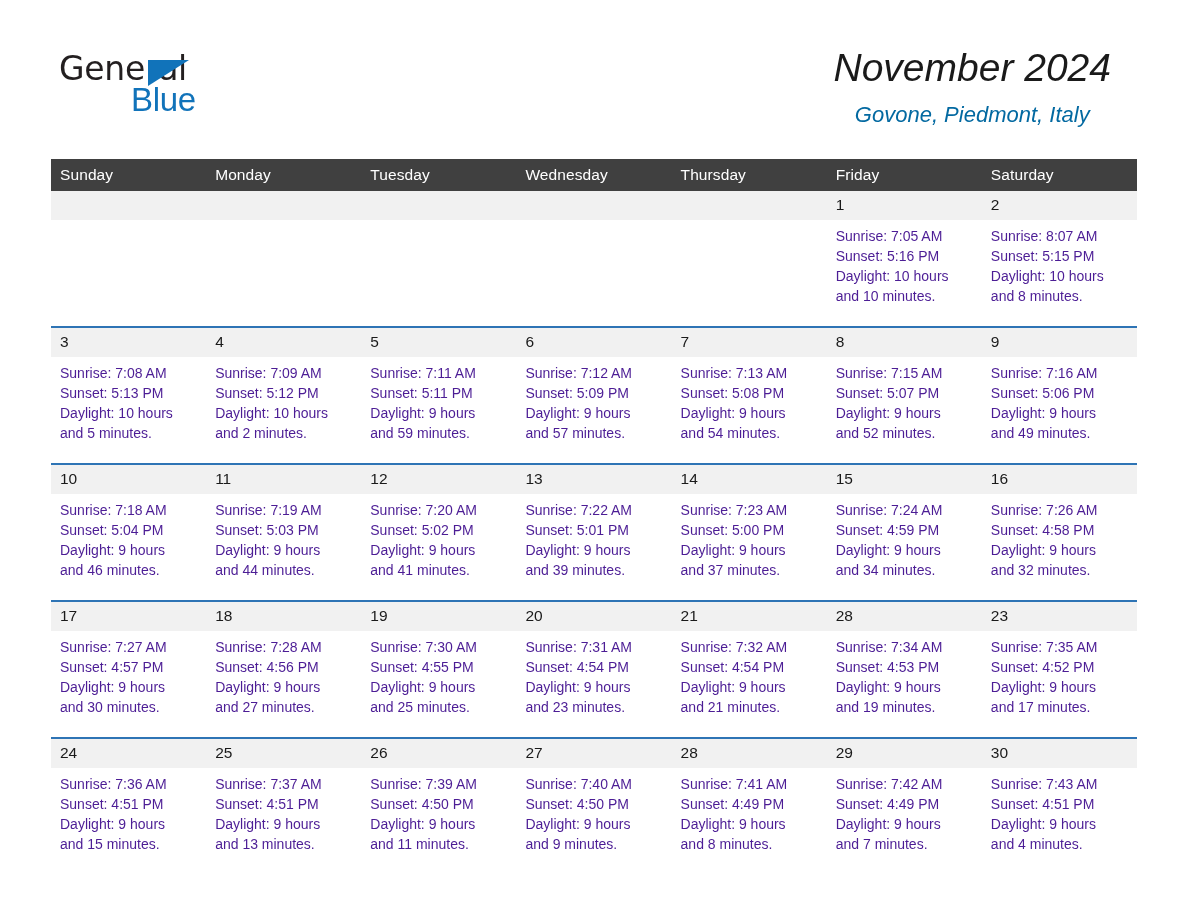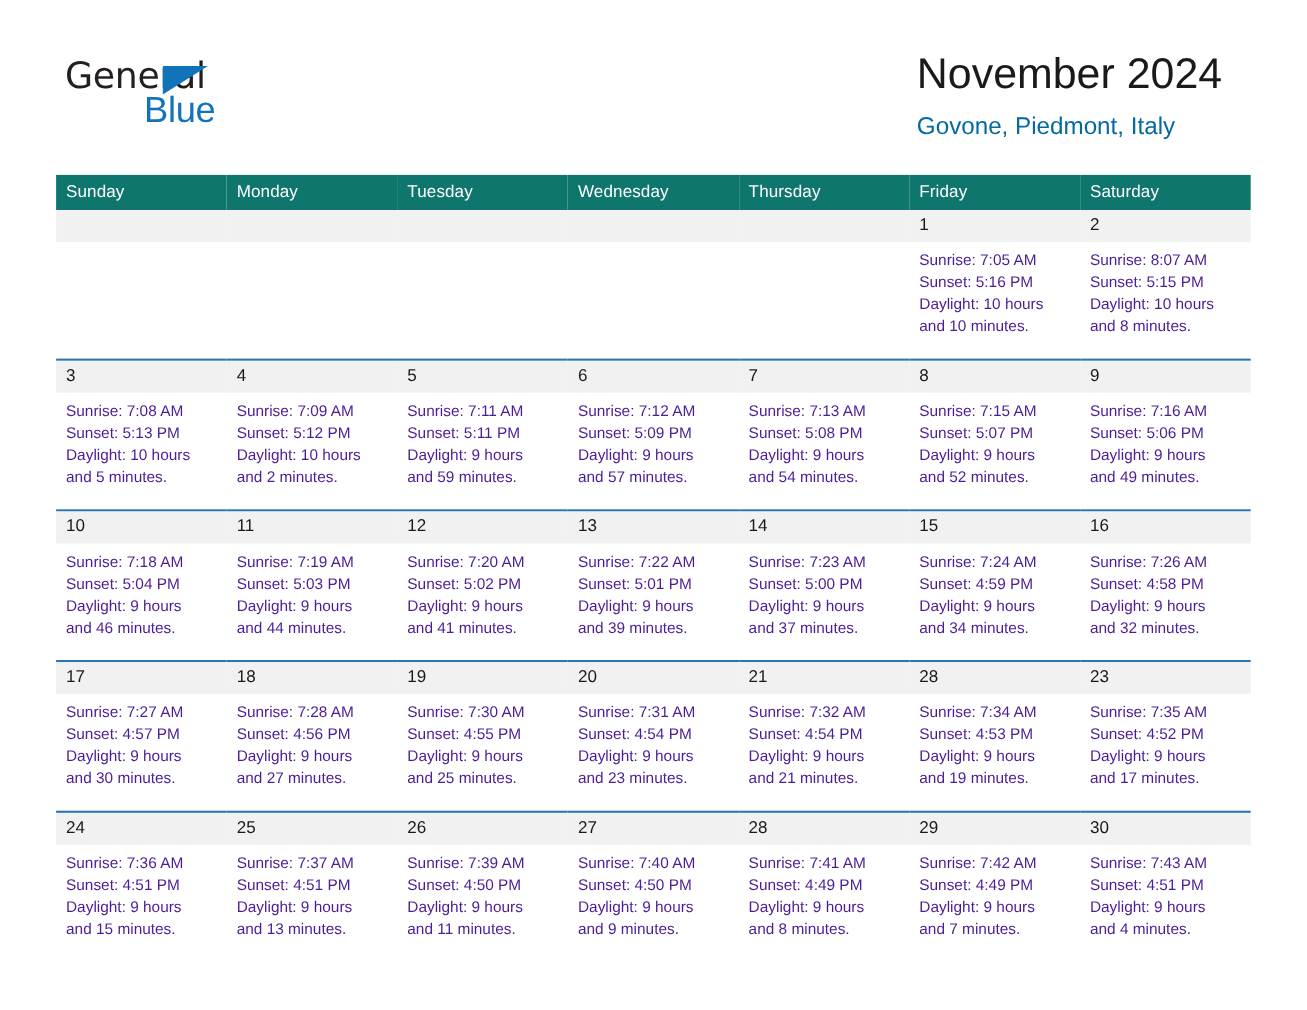--- a/index.html
+++ b/index.html
@@ -66,21 +66,22 @@
     color: #1173ba;
     font-family: Liberation Sans, sans-serif;
     font-weight: 400;
     line-height: 34px;
   }
 
   .title-block {
     position: absolute;
     right: 53px;
     top: 44px;
-    text-align: left;
+    text-align: center;
+    font-style: italic;
   }
   .month-title {
     font-size: 39px;
     font-weight: 400;
     color: #1a1a1a;
     line-height: 48px;
     letter-spacing: 0px;
     white-space: nowrap;
   }
   .location {
@@ -100,21 +101,21 @@
     width: 1086px;
   }
   table.cal {
     border-collapse: collapse;
     table-layout: fixed;
     width: 1086px;
   }
   table.cal col { width: 155.14px; }
 
   thead th {
-    background: #0f766e;
+    background: #404040;
     color: #ffffff;
     font-size: 15.5px;
     font-weight: 400;
     text-align: left;
     padding: 6px 0 7px 9px;
     height: 19px;
     vertical-align: middle;
     letter-spacing: 0.1px;
   }
 

